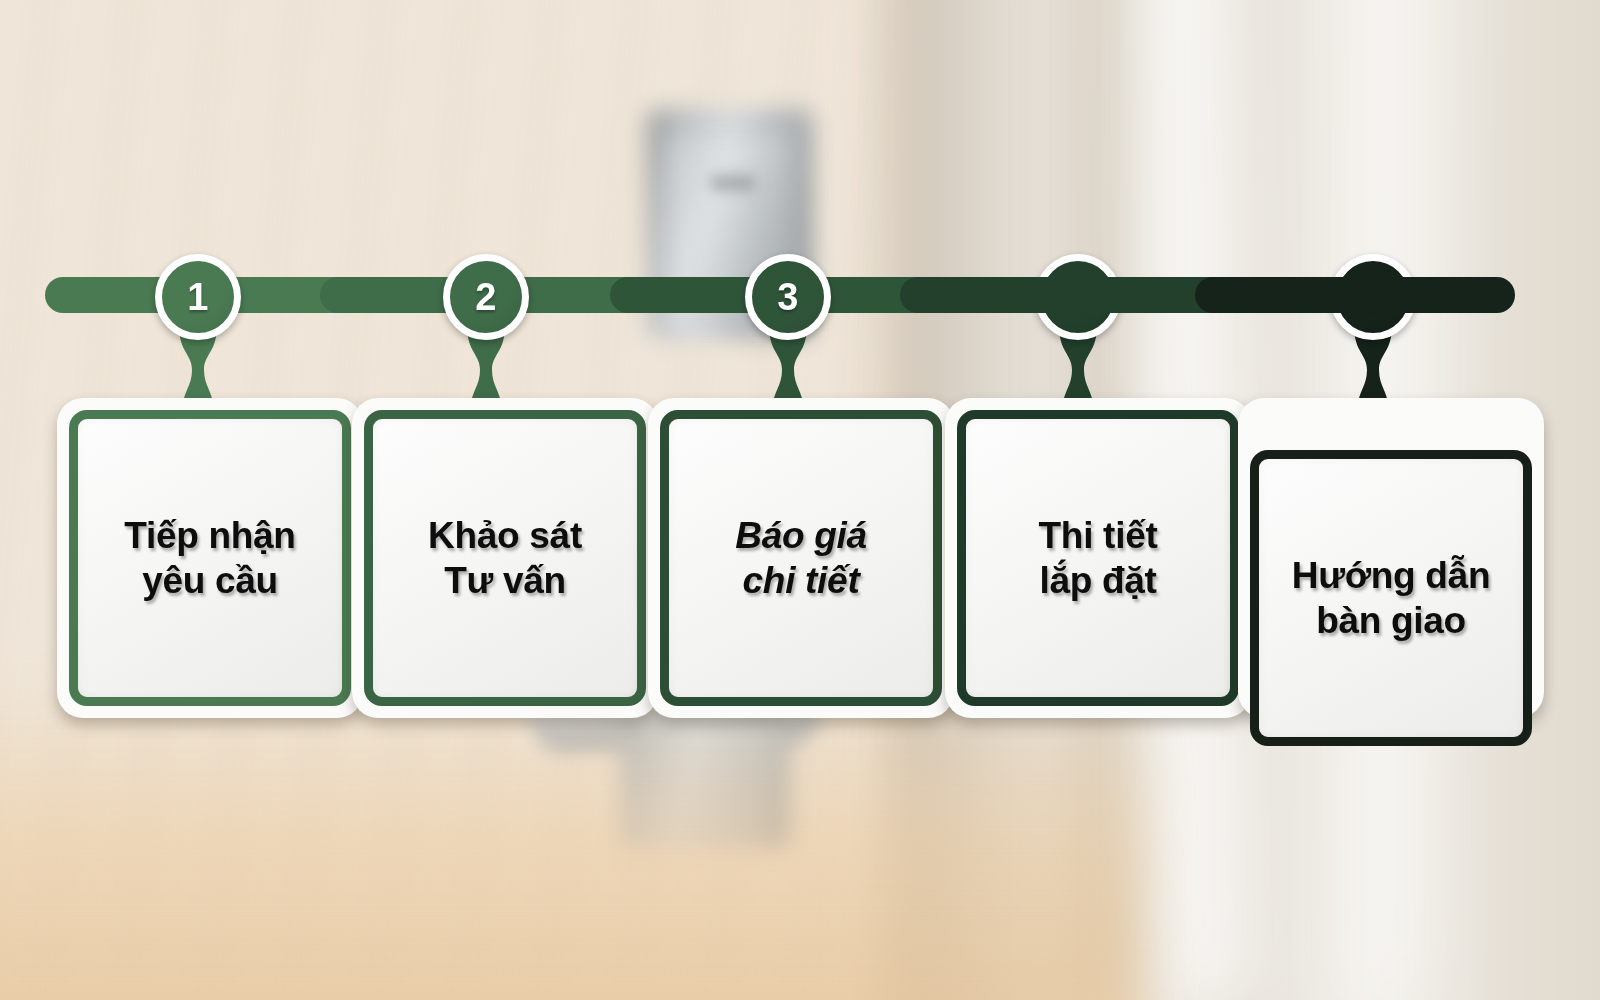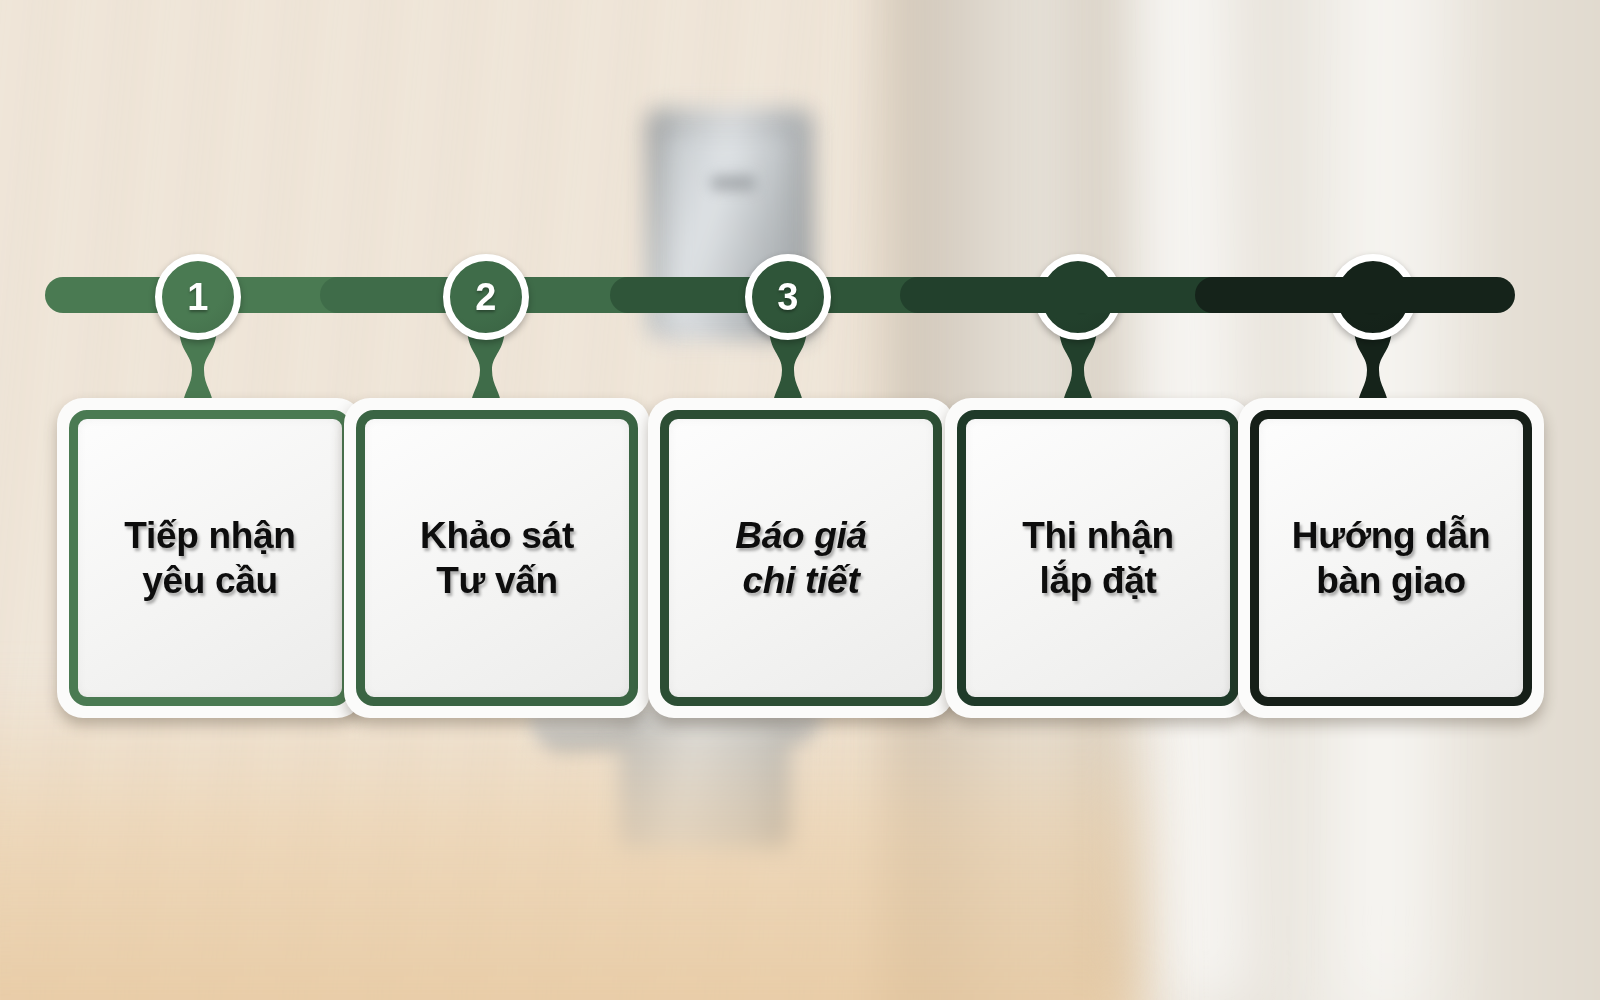--- a/index.html
+++ b/index.html
@@ -363,39 +363,39 @@
         </div>
       </div>
     </div>
   <div id="cards-root">
       <div class="card" style="left: 57px;">
         <div class="card-inner" style="border-color: rgb(74, 122, 82);">
           <div class="card-label">Tiếp nhận
 yêu cầu</div>
         </div>
       </div>
-      <div class="card" style="left: 344px;">
+      <div class="card" style="left: 352px;">
         <div class="card-inner" style="border-color: rgb(58, 100, 67);">
           <div class="card-label">Khảo sát
 Tư vấn</div>
         </div>
       </div>
       <div class="card" style="left: 648px;">
         <div class="card-inner" style="border-color: rgb(44, 78, 52); font-style: italic;">
           <div class="card-label">Báo giá
 chi tiết</div>
         </div>
       </div>
       <div class="card" style="left: 945px;">
         <div class="card-inner" style="border-color: rgb(31, 58, 41);">
-          <div class="card-label">Thi nhận
+          <div class="card-label">Thi tiết
 lắp đặt</div>
         </div>
       </div>
       <div class="card" style="left: 1238px;">
-        <div class="card-inner" style="border-color: rgb(22, 31, 24);">
+        <div class="card-inner" style="border-color: rgb(22, 31, 24); margin-top: 40px;">
           <div class="card-label">Hướng dẫn
 bàn giao</div>
         </div>
       </div>
     </div>
 
 </div>
 
 </body></html>

